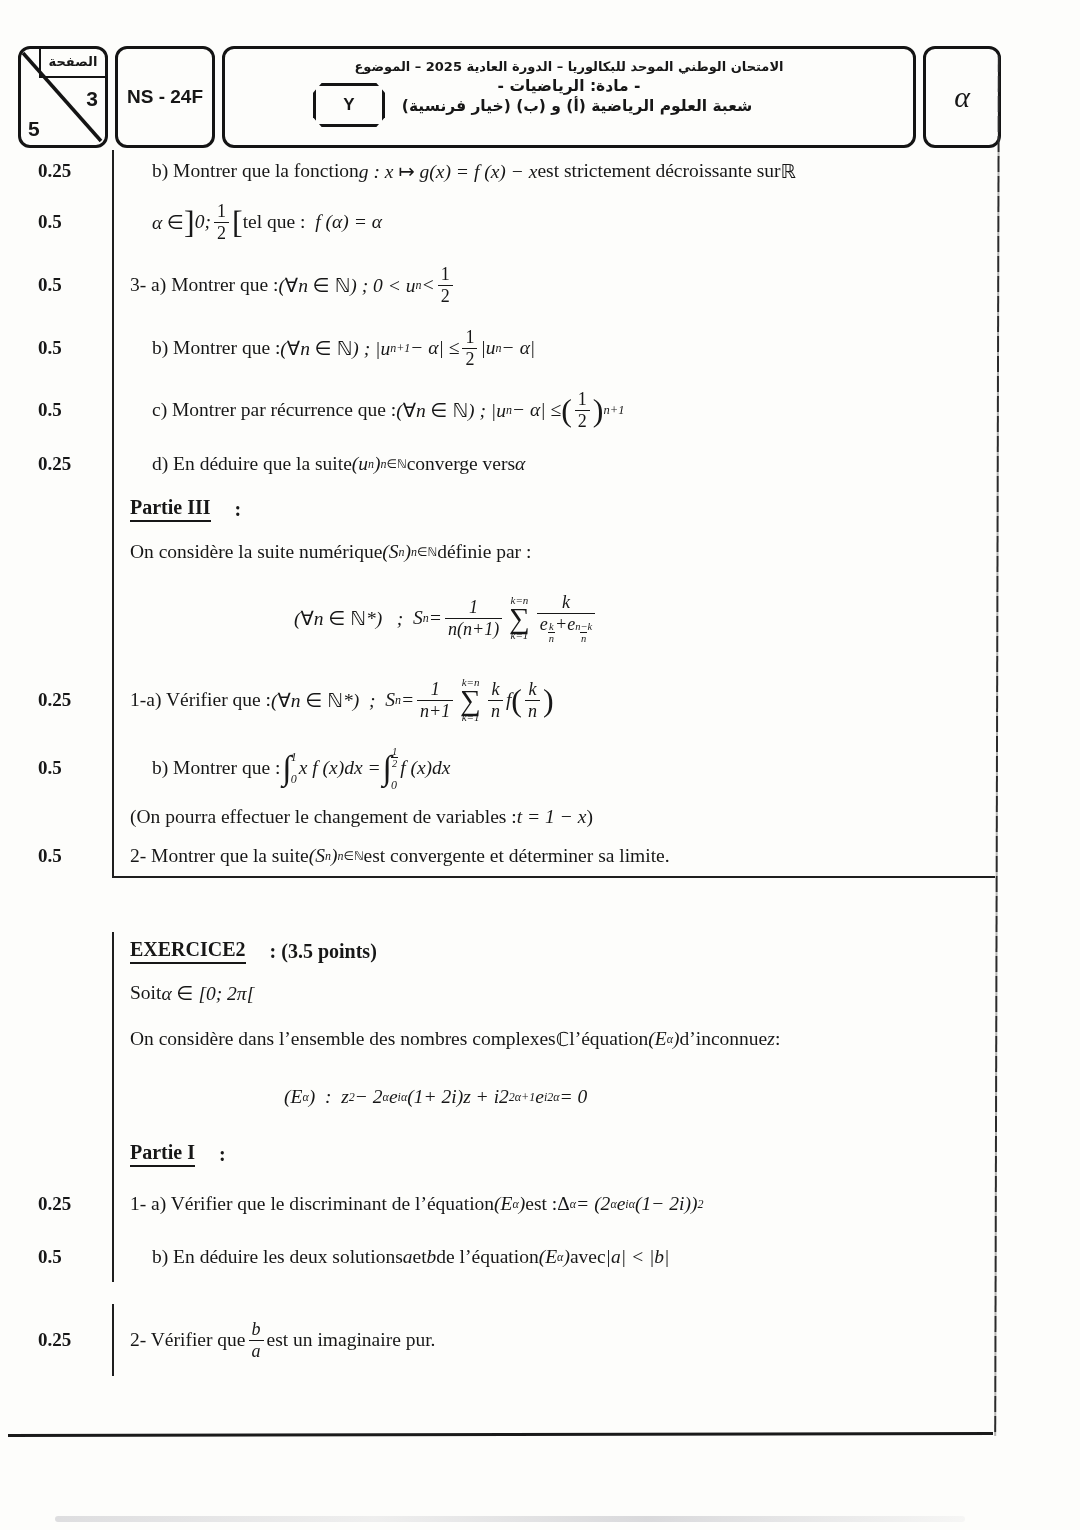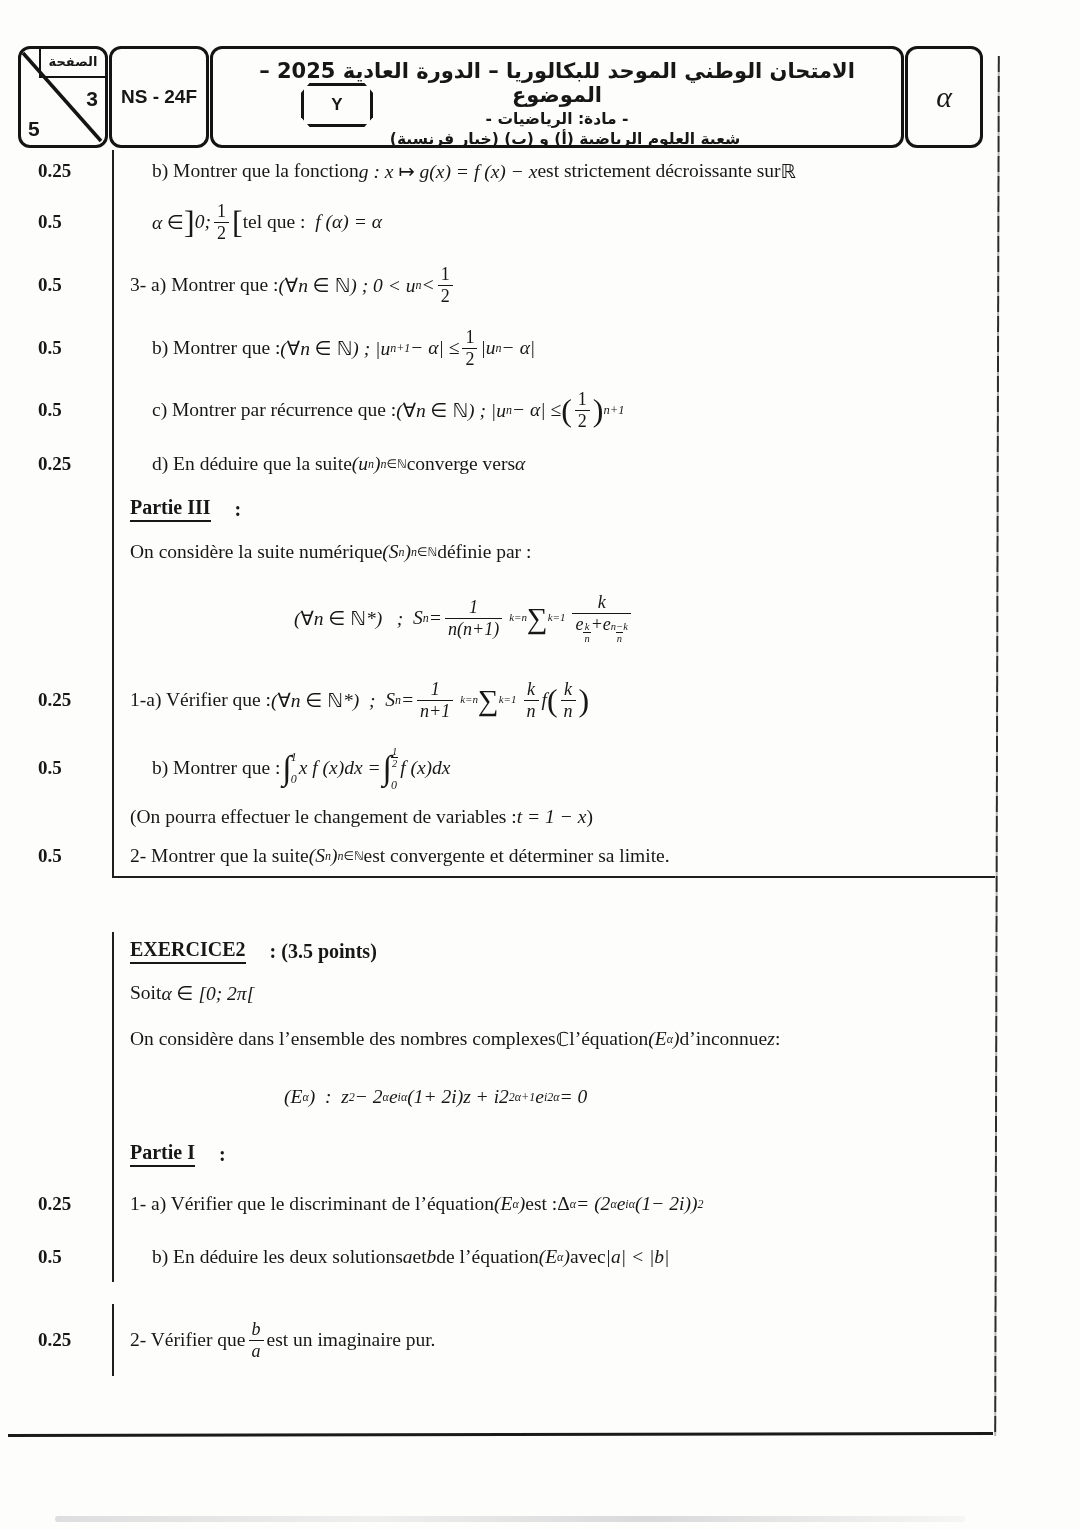--- a/index.html
+++ b/index.html
@@ -1,32 +1,32 @@
 <!DOCTYPE html>
 <html><head>
 <meta charset="utf-8">
 <style>
   html,body{margin:0;padding:0;background:#ffffff;}
   .page{position:relative;width:1080px;height:1530px;background:#fdfdfb;
         font-family:"Liberation Serif","DejaVu Sans",serif;color:#171717;overflow:hidden;}
 
   
-  .header{position:absolute;top:46px;left:18px;display:flex;gap:1px;height:102px;}
+  .header{position:absolute;top:46px;left:18px;display:flex;gap:7px;height:102px;}
   .hbox{border:3px solid #141414;border-radius:12px;background:#fdfdfb;box-sizing:border-box;}
   .pagebox{width:90px;position:relative;}
   .pagebox .plabel{position:absolute;top:0;right:0;width:64px;height:27px;border-left:2.5px solid #141414;
       border-bottom:2.5px solid #141414;border-radius:0 9px 0 0;font-family:"DejaVu Sans",sans-serif;
       font-size:13px;font-weight:bold;text-align:center;line-height:26px;direction:rtl;}
   .pagebox svg{position:absolute;left:0;top:0;}
   .pagebox .pcur{position:absolute;right:7px;top:38px;font-weight:bold;font-size:21px;font-family:"Liberation Sans",sans-serif;}
   .pagebox .ptot{position:absolute;left:7px;bottom:4px;font-weight:bold;font-size:21px;font-family:"Liberation Sans",sans-serif;}
   .nsbox{width:100px;display:flex;align-items:center;justify-content:center;
       font-family:"Liberation Sans",sans-serif;font-weight:bold;font-size:19px;}
   .titlebox{width:694px;position:relative;text-align:center;direction:rtl;padding-top:10px;box-sizing:border-box;}
-  .titlebox .t1{font-family:"DejaVu Sans",sans-serif;font-weight:bold;font-size:21px;}
+  .titlebox .t1{font-family:"DejaVu Sans",sans-serif;font-weight:bold;font-size:13px;}
   .titlebox .t2{font-family:"DejaVu Sans",sans-serif;font-weight:bold;font-size:15.5px;margin-top:3px;}
   .titlebox .t3{font-family:"DejaVu Sans",sans-serif;font-weight:bold;font-size:15.5px;margin-top:2px;margin-left:16px;}
   .badge{position:absolute;left:88px;top:34px;width:66px;height:38px;border:3px solid #141414;
       clip-path:polygon(12% 0,88% 0,100% 22%,100% 78%,88% 100%,12% 100%,0 78%,0 22%);
       display:flex;align-items:center;justify-content:center;font-family:"Liberation Sans",sans-serif;
       font-weight:bold;font-size:17px;}
   .alphabox{width:78px;display:flex;align-items:center;justify-content:center;
       font-style:italic;font-size:30px;}
 
   
@@ -55,21 +55,21 @@
   
   .mi{font-style:italic;font-family:"Liberation Serif","DejaVu Sans",serif;}
   .mr{font-style:normal;}
   sub{font-size:12px;}
   sup{font-size:12px;}
   .frac{display:inline-flex;flex-direction:column;align-items:center;vertical-align:middle;
         margin:0 3px;line-height:1.15;font-size:18px;}
   .frac .den{border-top:1.7px solid #171717;padding:0 3px;display:inline-flex;align-items:baseline;}
   .frac .num{padding:0 3px;display:inline-flex;align-items:baseline;}
   .tbr{font-size:32px;font-weight:400;line-height:0;vertical-align:-4px;font-style:normal;}
-  .bigsum{display:inline-flex;flex-direction:row;align-items:center;line-height:1;
+  .bigsum{display:inline-flex;flex-direction:column;align-items:center;line-height:1;
         margin:0 4px;vertical-align:middle;}
   .bigsum .lim{font-size:11px;font-style:italic;}
   .bigsum .sym{font-size:29px;line-height:.85;font-style:normal;}
   .sfrac{display:inline-flex;flex-direction:column;align-items:center;font-size:10.5px;line-height:1.05;}
   .sfrac .d{border-top:1.2px solid #171717;padding:0 1px;}
   .expf{vertical-align:8px;}
   .intg{display:inline-flex;align-items:center;margin:0 2px;}
   .int-sym{font-size:34px;line-height:1;font-style:normal;}
   .int-lims{display:inline-flex;flex-direction:column;font-size:12px;line-height:1;margin-left:-1px;}
   .int-lims .top{margin-top:-8px;margin-bottom:10px;}

